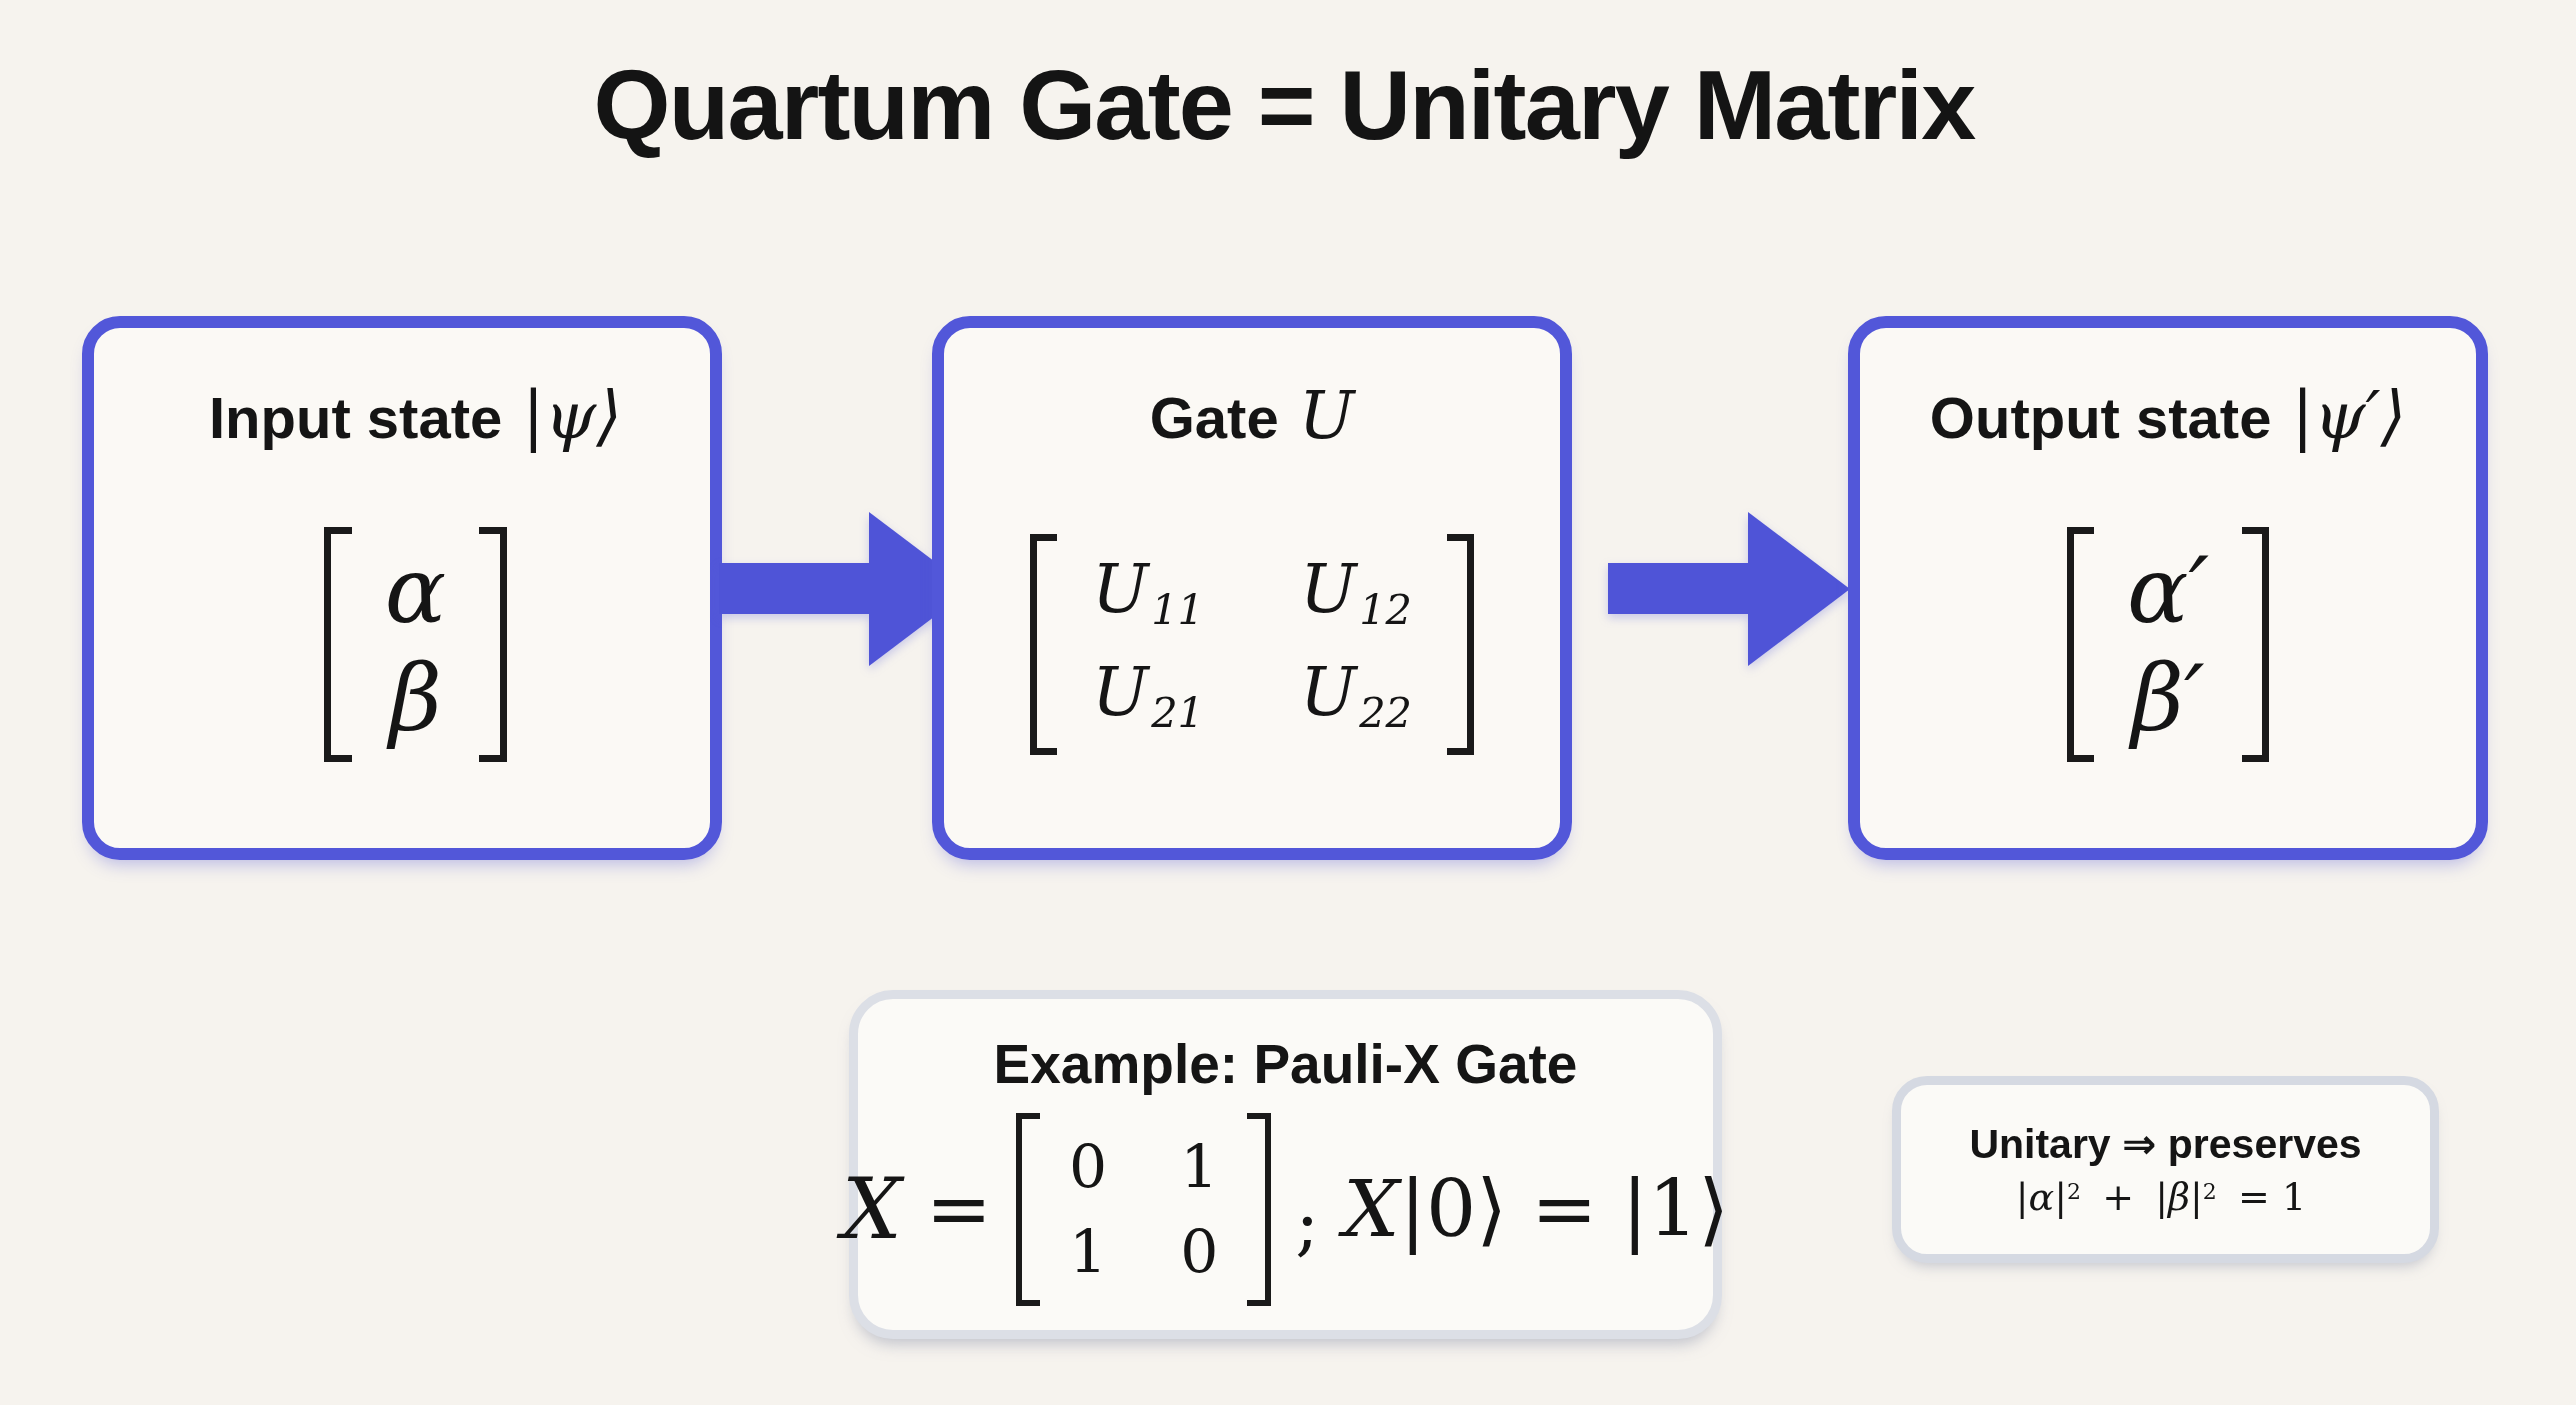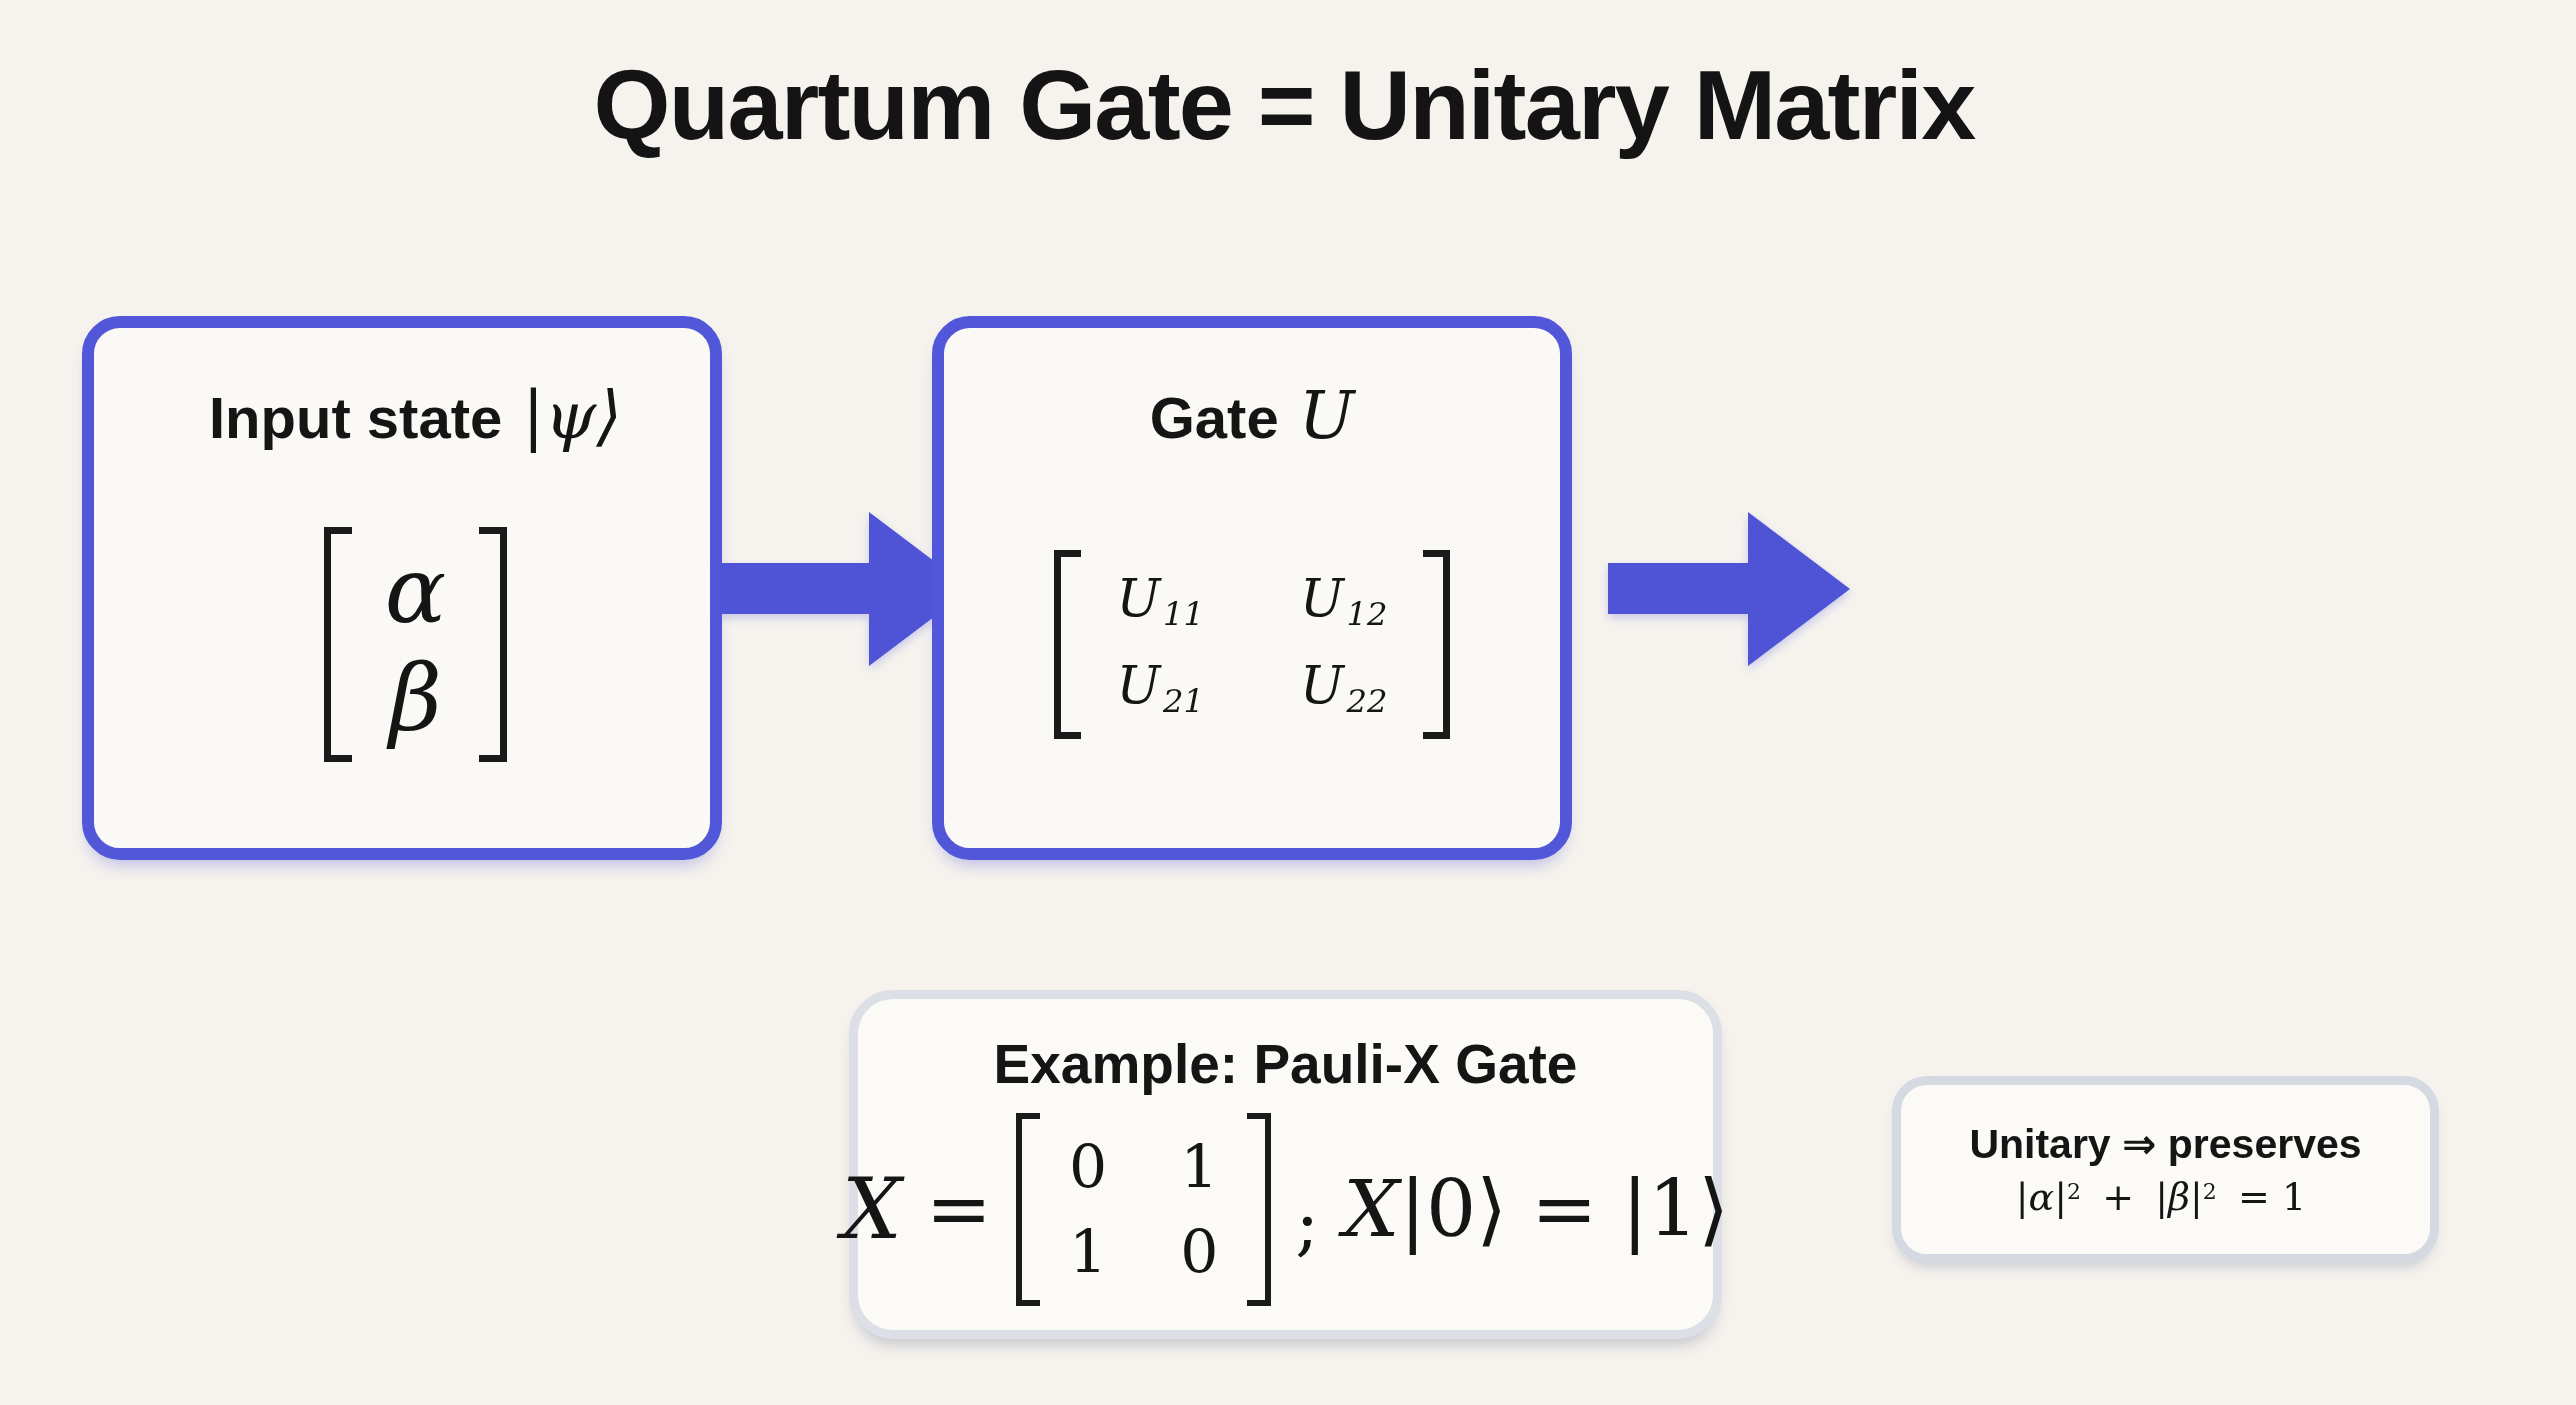--- a/index.html
+++ b/index.html
@@ -44,21 +44,21 @@
   
   .mat{display:inline-flex;align-items:stretch;}
   .bk{display:block;width:27.4px;border:7.3px solid #1a1a1a;box-sizing:border-box;}
   .bk.l{border-right:0;}
   .bk.r{border-left:0;}
   .bk.b7{width:24px;border-width:6.4px;}
 
   .cells{display:grid;justify-items:center;align-content:center;color:#151515;}
   .vec{padding:18.3px 33px;row-gap:16.5px;font-size:91px;line-height:1;font-style:italic;}
   .u2{grid-template-columns:auto auto;column-gap:96px;row-gap:29px;padding:22px 35px;
-      font-size:52px;line-height:1;font-style:italic;}
+      font-size:67px;line-height:1;font-style:italic;}
   .us{font-size:0.62em;vertical-align:-0.28em;margin-left:2.7px;font-style:italic;}
   .px{grid-template-columns:auto auto;column-gap:73px;row-gap:25.6px;padding:24px 29px;
       font-size:60px;line-height:1;font-style:normal;}
 
   
   .arrow{position:absolute;top:512px;height:154px;
          filter:drop-shadow(0 4.6px 4.6px rgba(86,92,214,.28));}
   #arrow-1{left:719px;width:252px;}
   #arrow-2{left:1608px;width:242px;}
   .shaft{position:absolute;left:0;right:95px;top:51px;height:51px;background:#4f54d7;}
@@ -137,20 +137,36 @@
         <span class="bk r"></span>
       </div>
     </div>
   </section>
 
   <div class="arrow" id="arrow-2">
     <div class="shaft"></div>
     <div class="head"></div>
   </div>
 
+  <section class="fbox" id="box-output">
+    <div class="blabel">
+      <span>Output state</span>
+      <span class="m state">|ψ′⟩</span>
+    </div>
+    <div class="matwrap">
+      <div class="mat">
+        <span class="bk l"></span>
+        <div class="cells vec m">
+          <span>α′</span>
+          <span>β′</span>
+        </div>
+        <span class="bk r"></span>
+      </div>
+    </div>
+  </section>
 
   <section id="example-box">
     <div class="ex-title">Example: Pauli-X Gate</div>
     <div class="ex-formula">
       <span class="m it fx">X</span>
       <span class="m">=</span>
       <div class="mat">
         <span class="bk l b7"></span>
         <div class="cells px m">
           <span>0</span>

